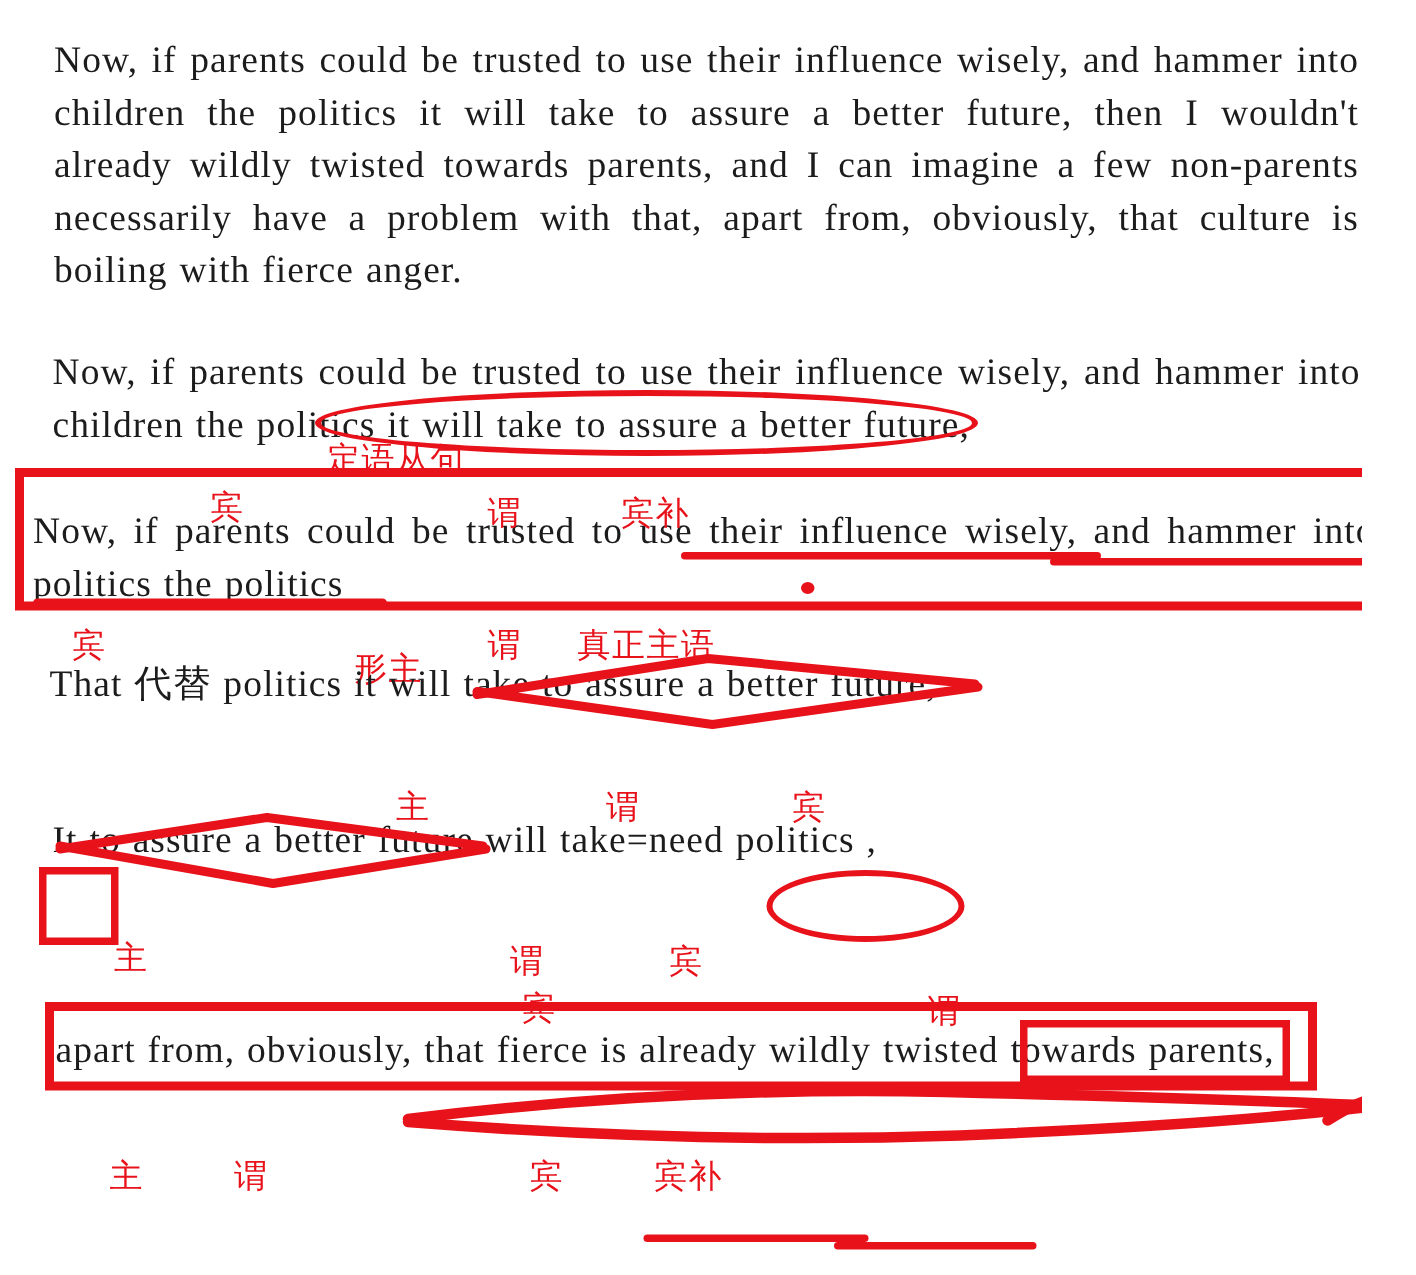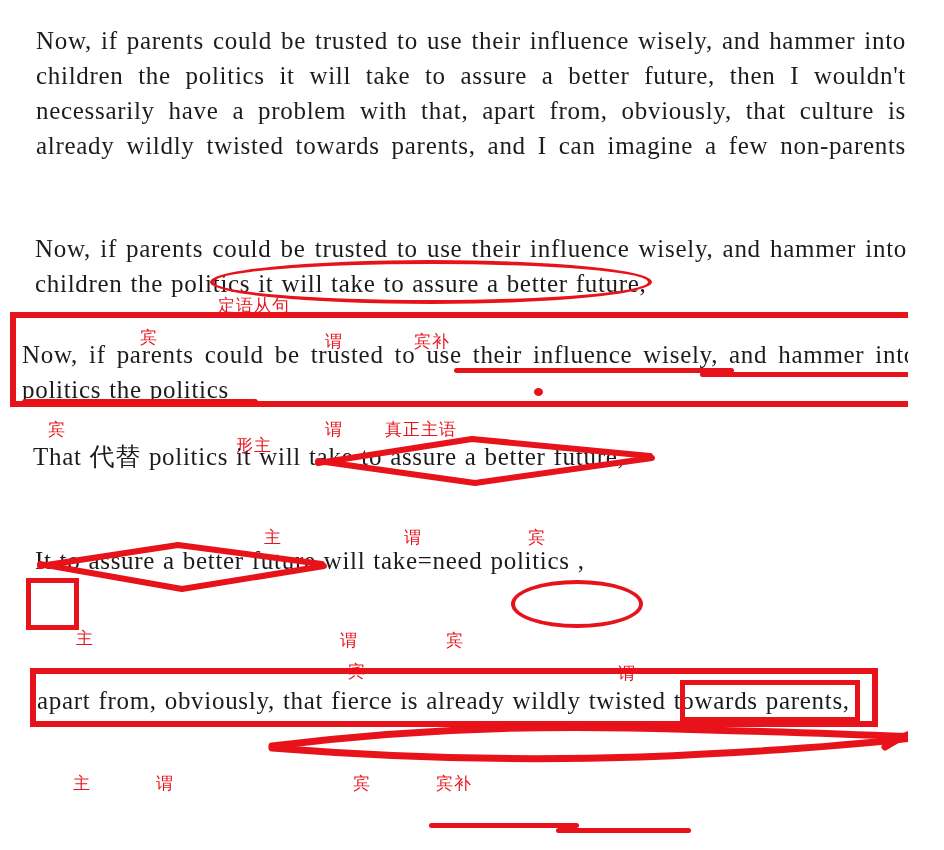--- a/index.html
+++ b/index.html
@@ -5,39 +5,40 @@
   html,body{margin:0;padding:0;background:#ffffff;}
   :root{--red:#e8121a;--ink:#1c1c1c;}
   #canvas{
     position:relative;width:908px;height:850px;background:#ffffff;overflow:hidden;
     font-family:"Liberation Serif","DejaVu Serif",serif;color:var(--ink);
   }
   .tblock{position:absolute;font-size:25px;line-height:35px;letter-spacing:0.7px;word-spacing:1px;white-space:nowrap;}
   .tblock .ln{white-space:nowrap;}
   .tblock .just{white-space:normal;text-align:justify;text-align-last:justify;}
   
-  .rlabel{position:absolute;color:var(--red);font-size:17px;line-height:24px;letter-spacing:1px;white-space:nowrap;
+  .rlabel{position:absolute;color:var(--red);font-size:22px;line-height:24px;letter-spacing:1px;white-space:nowrap;
           font-family:"Liberation Serif","DejaVu Serif",serif;}
   .rbox{position:absolute;box-sizing:border-box;border:6px solid var(--red);}
   .rbox.thin{border-width:5px;}
   .rell{position:absolute;box-sizing:border-box;border:4px solid var(--red);border-radius:50%;}
   .rline{position:absolute;background:var(--red);border-radius:3px;}
   .rdot{position:absolute;background:var(--red);border-radius:50%;}
   svg.overlay{position:absolute;left:0;top:0;pointer-events:none;}
 </style>
 </head>
 <body>
 
 <div id="canvas">
 
   <div class="tblock" style="left:36px;top:23px;width:870px;">
     <div class="ln just">Now, if parents could be trusted to use their influence wisely, and hammer into</div>
     <div class="ln just">children the politics it will take to assure a better future, then I wouldn't</div>
+    <div class="ln just">already wildly twisted towards parents, and I can imagine a few non-parents</div>
     <div class="ln just">necessarily have a problem with that, apart from, obviously, that culture is</div>
-    <div class="ln just">already wildly twisted towards parents, and I can imagine a few non-parents</div>
+    <div class="ln">boiling with fierce anger.</div>
   </div>
 
   <div class="tblock" style="left:35px;top:231px;width:872px;">
     <div class="ln just">Now, if parents could be trusted to use their influence wisely, and hammer into</div>
     <div class="ln">children the politics it will take to assure a better future,</div>
   </div>
   <div class="rell" style="left:210px;top:260px;width:442px;height:44px;"></div>
   <div class="rlabel" style="left:218px;top:294px;">定语从句</div>
 
   <div class="rbox" style="left:10px;top:312px;width:924px;height:95px;"></div>

